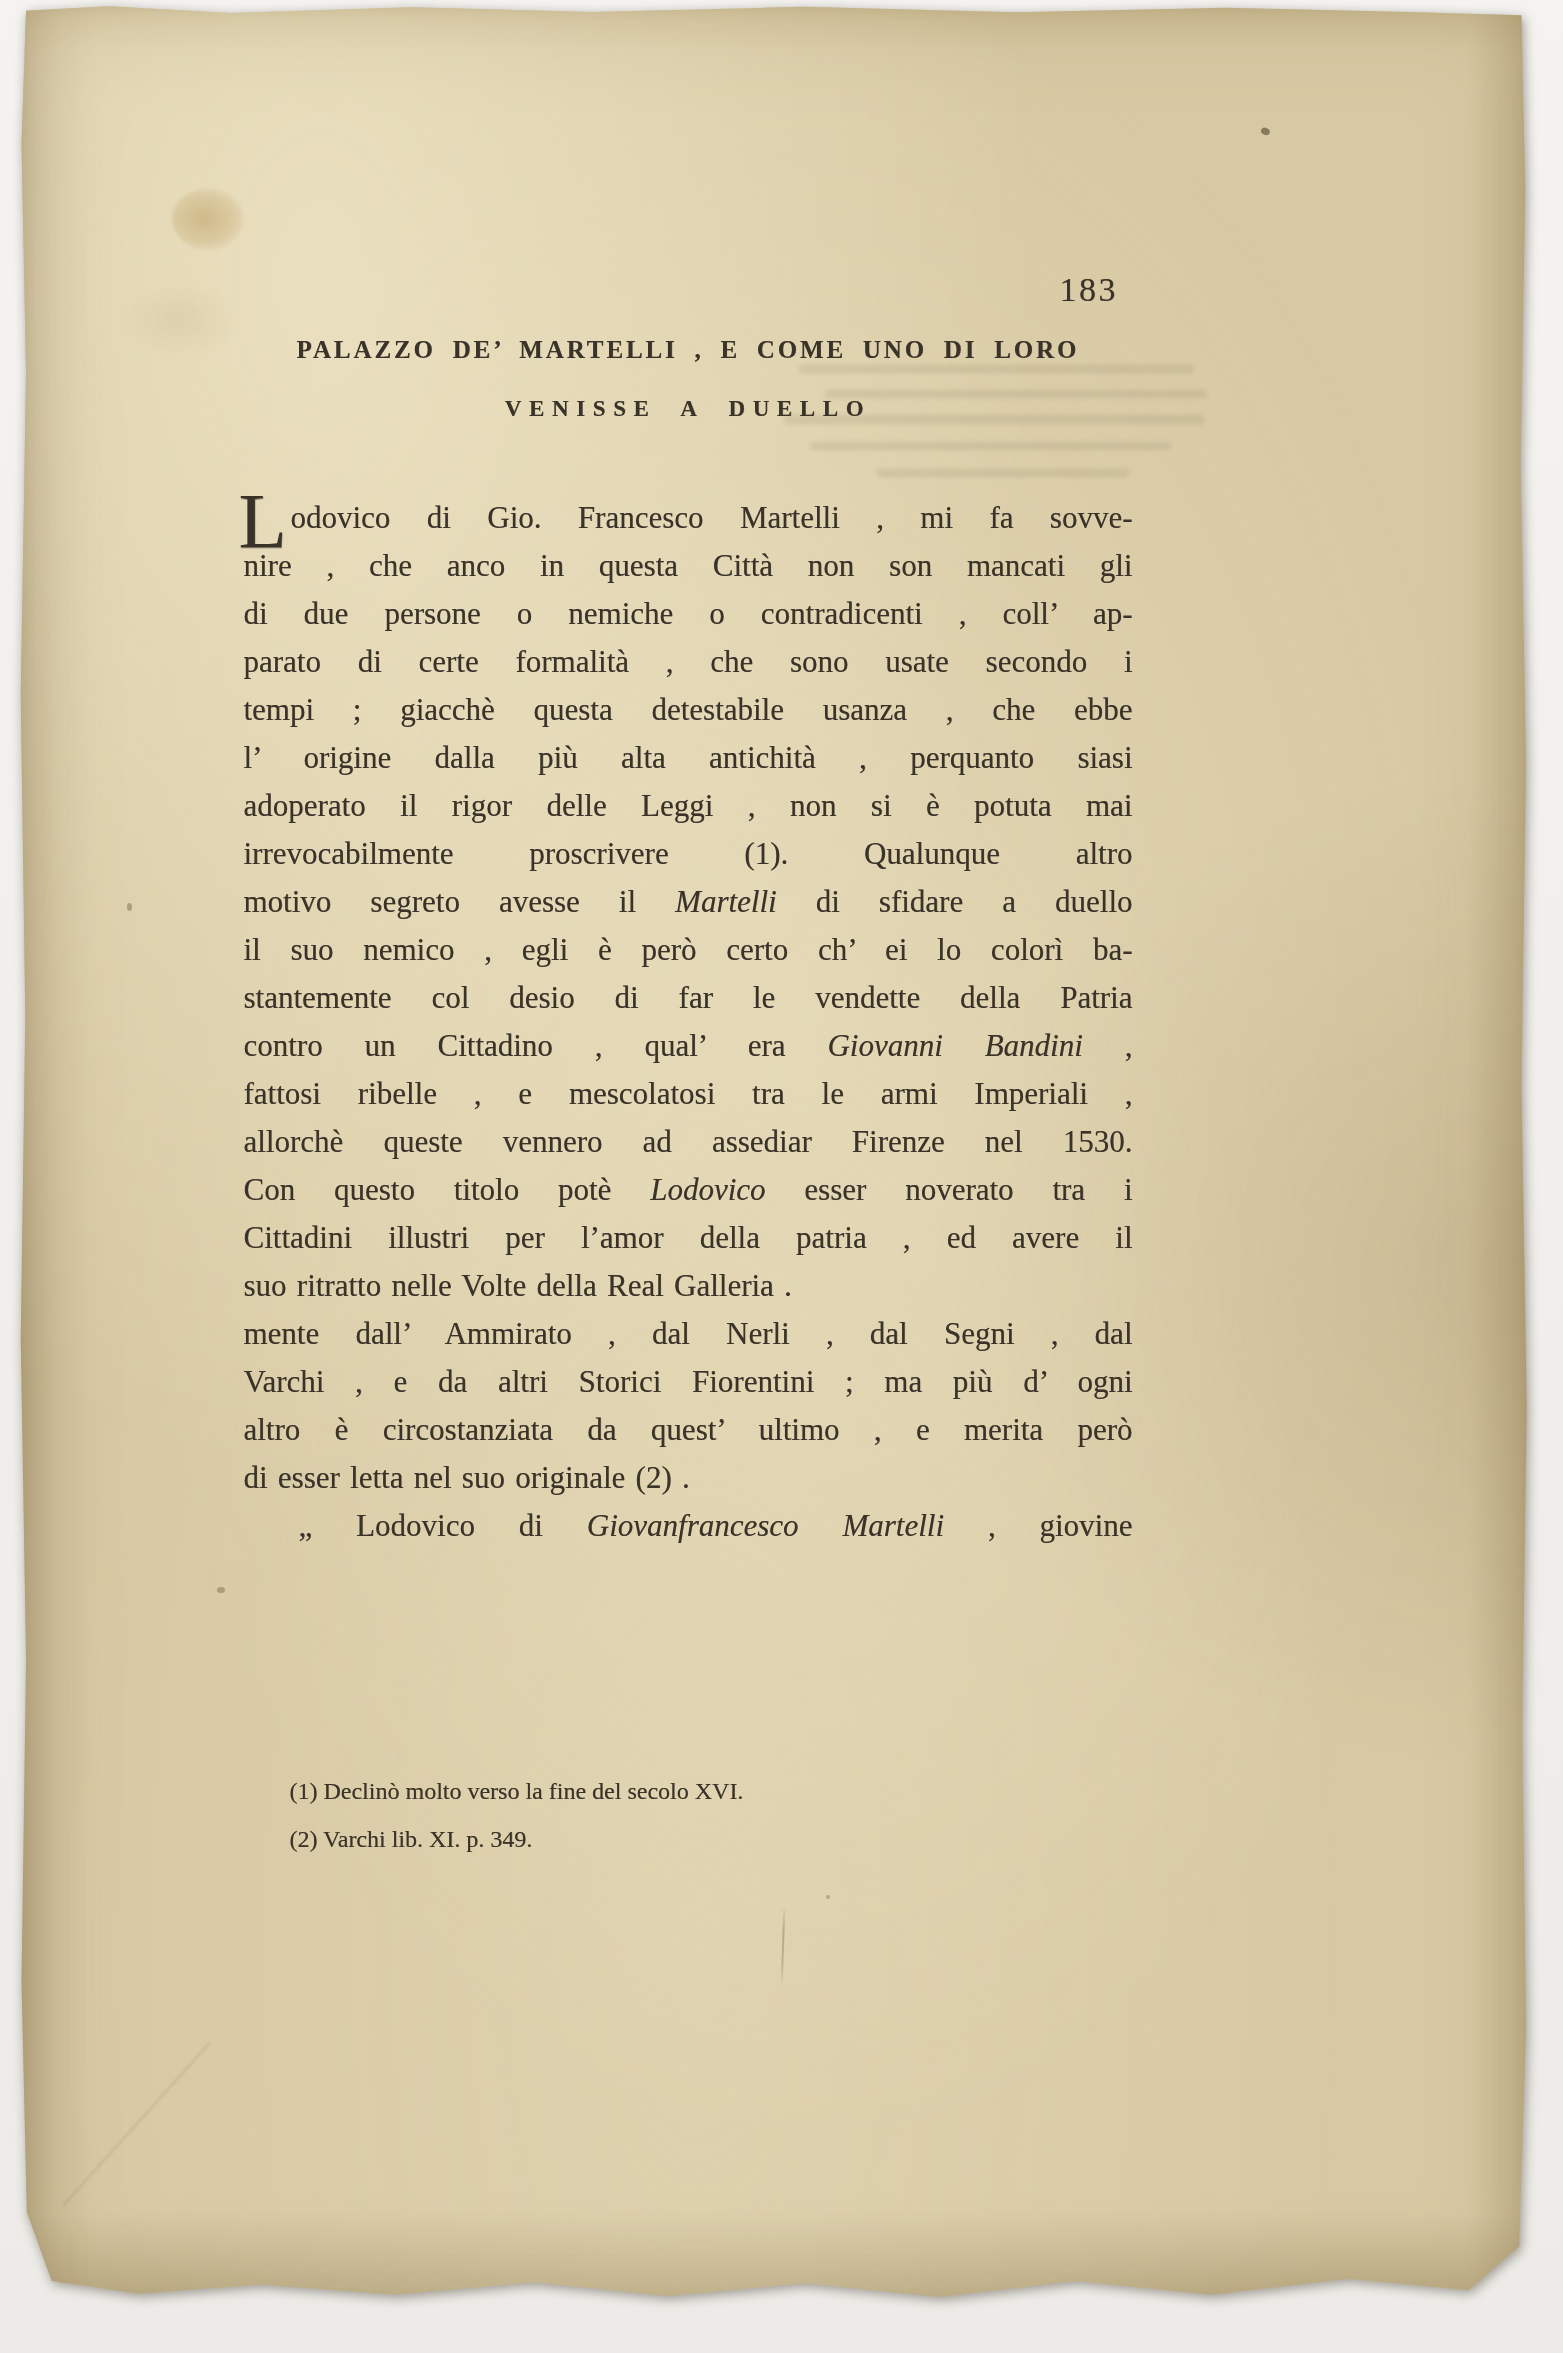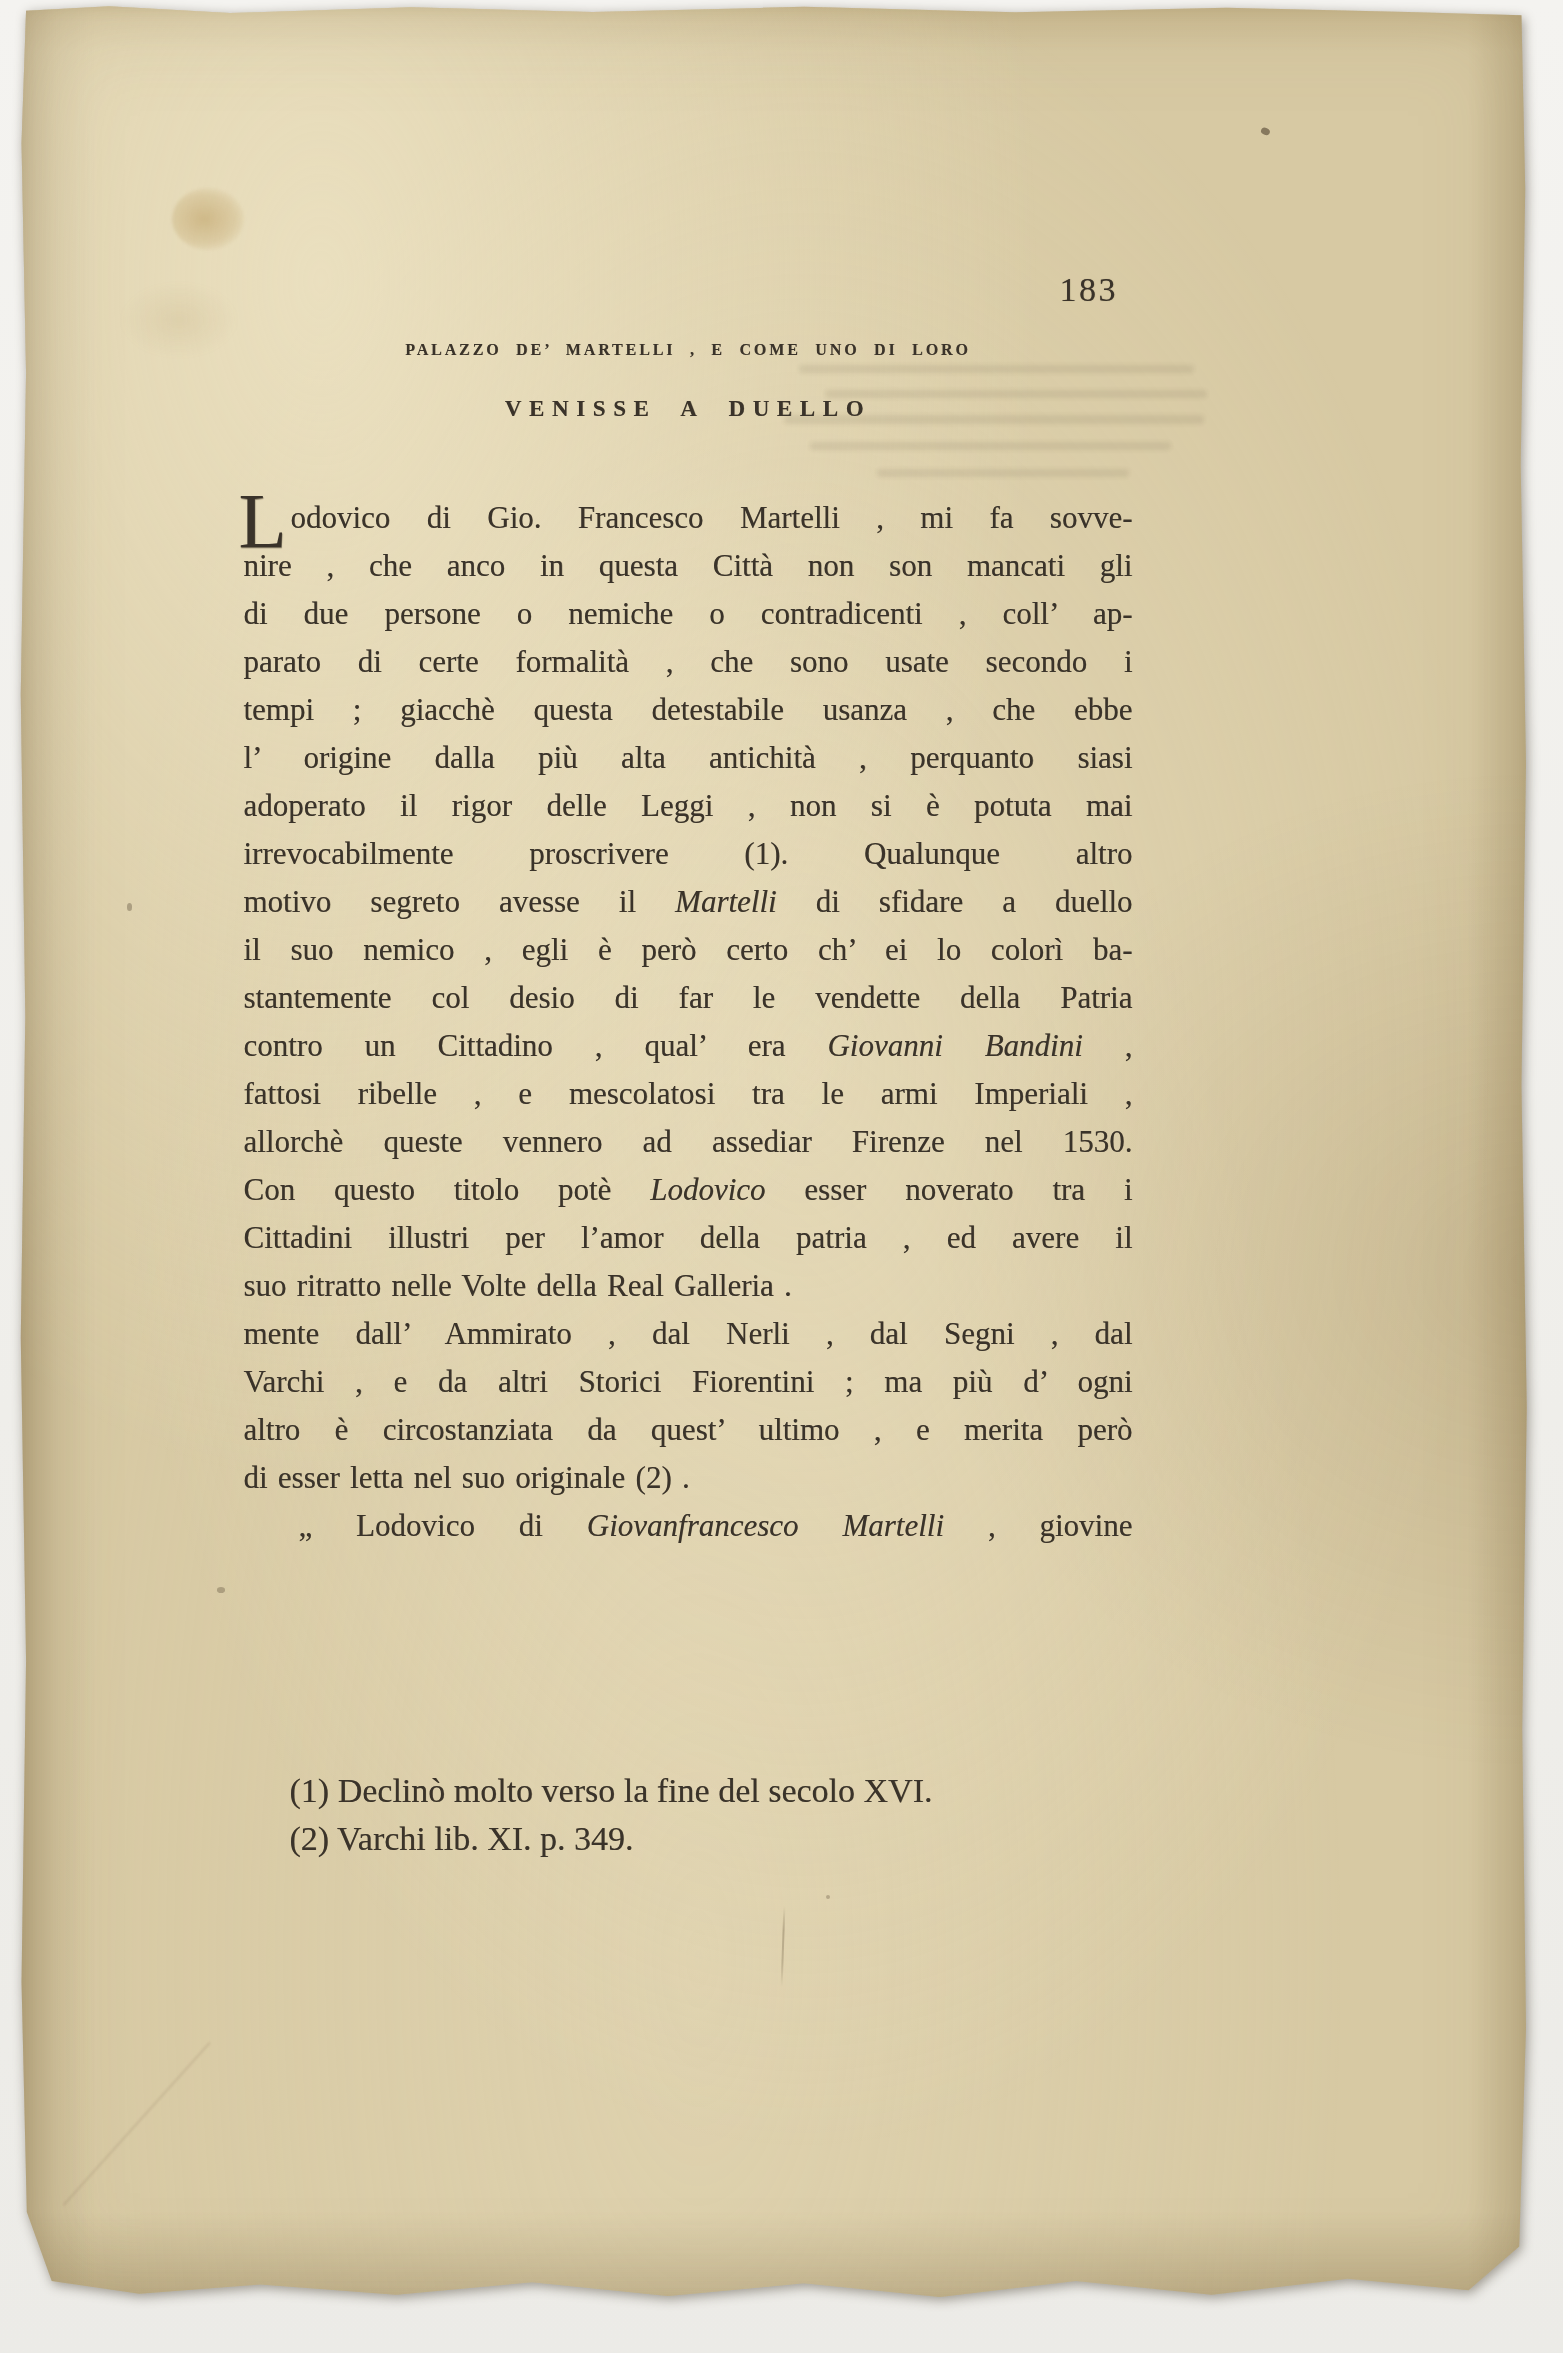--- a/index.html
+++ b/index.html
@@ -81,41 +81,41 @@
   .pagenum{
     position:absolute;left:1041px;top:266px;
     font-size:34px;color:var(--ink);letter-spacing:2.5px;
     text-shadow:0.3px 0.4px 0.7px rgba(55,45,30,0.5);
   }
   .heading{
     position:absolute;left:225px;top:330px;width:889px;
     text-align:center;color:var(--ink);font-weight:bold;
     text-shadow:0.3px 0.4px 0.6px rgba(55,45,30,0.45);
   }
-  .heading .h1{font-size:16px;letter-spacing:2.9px;word-spacing:7.6px;line-height:30px;}
+  .heading .h1{font-size:25px;letter-spacing:2.9px;word-spacing:7.6px;line-height:30px;}
   .heading .h2{font-size:23px;letter-spacing:7.6px;word-spacing:11.8px;margin-top:31px;}
   .bodytext{
     position:absolute;left:225px;top:489px;width:889px;
     font-size:31px;line-height:48px;color:var(--ink);
     word-spacing:2.5px;
     text-shadow:0.3px 0.4px 0.6px rgba(55,45,30,0.5);
   }
   .dropcap{
     position:absolute;left:-5px;top:-13.5px;
     font-size:79px;line-height:79px;color:var(--ink);
     text-shadow:0.4px 0.5px 0.8px rgba(55,45,30,0.5);
   }
   .line{text-align:justify;text-align-last:justify;}
   .line.nj{text-align-last:left;}
   .line.ind{text-indent:55px;}
   .line.first{padding-left:47px;}
   .it{font-style:italic;}
   .footnotes{
     position:absolute;left:271px;top:1762px;width:841px;
-    font-size:34px;line-height:48px;color:var(--ink);
+    font-size:24px;line-height:48px;color:var(--ink);
     text-shadow:0.3px 0.3px 0.5px rgba(55,45,30,0.5);
   }
 </style>
 </head>
 <body>
 
 <div class="scan">
   <div class="paper-wrap">
     <div class="paper">
 

